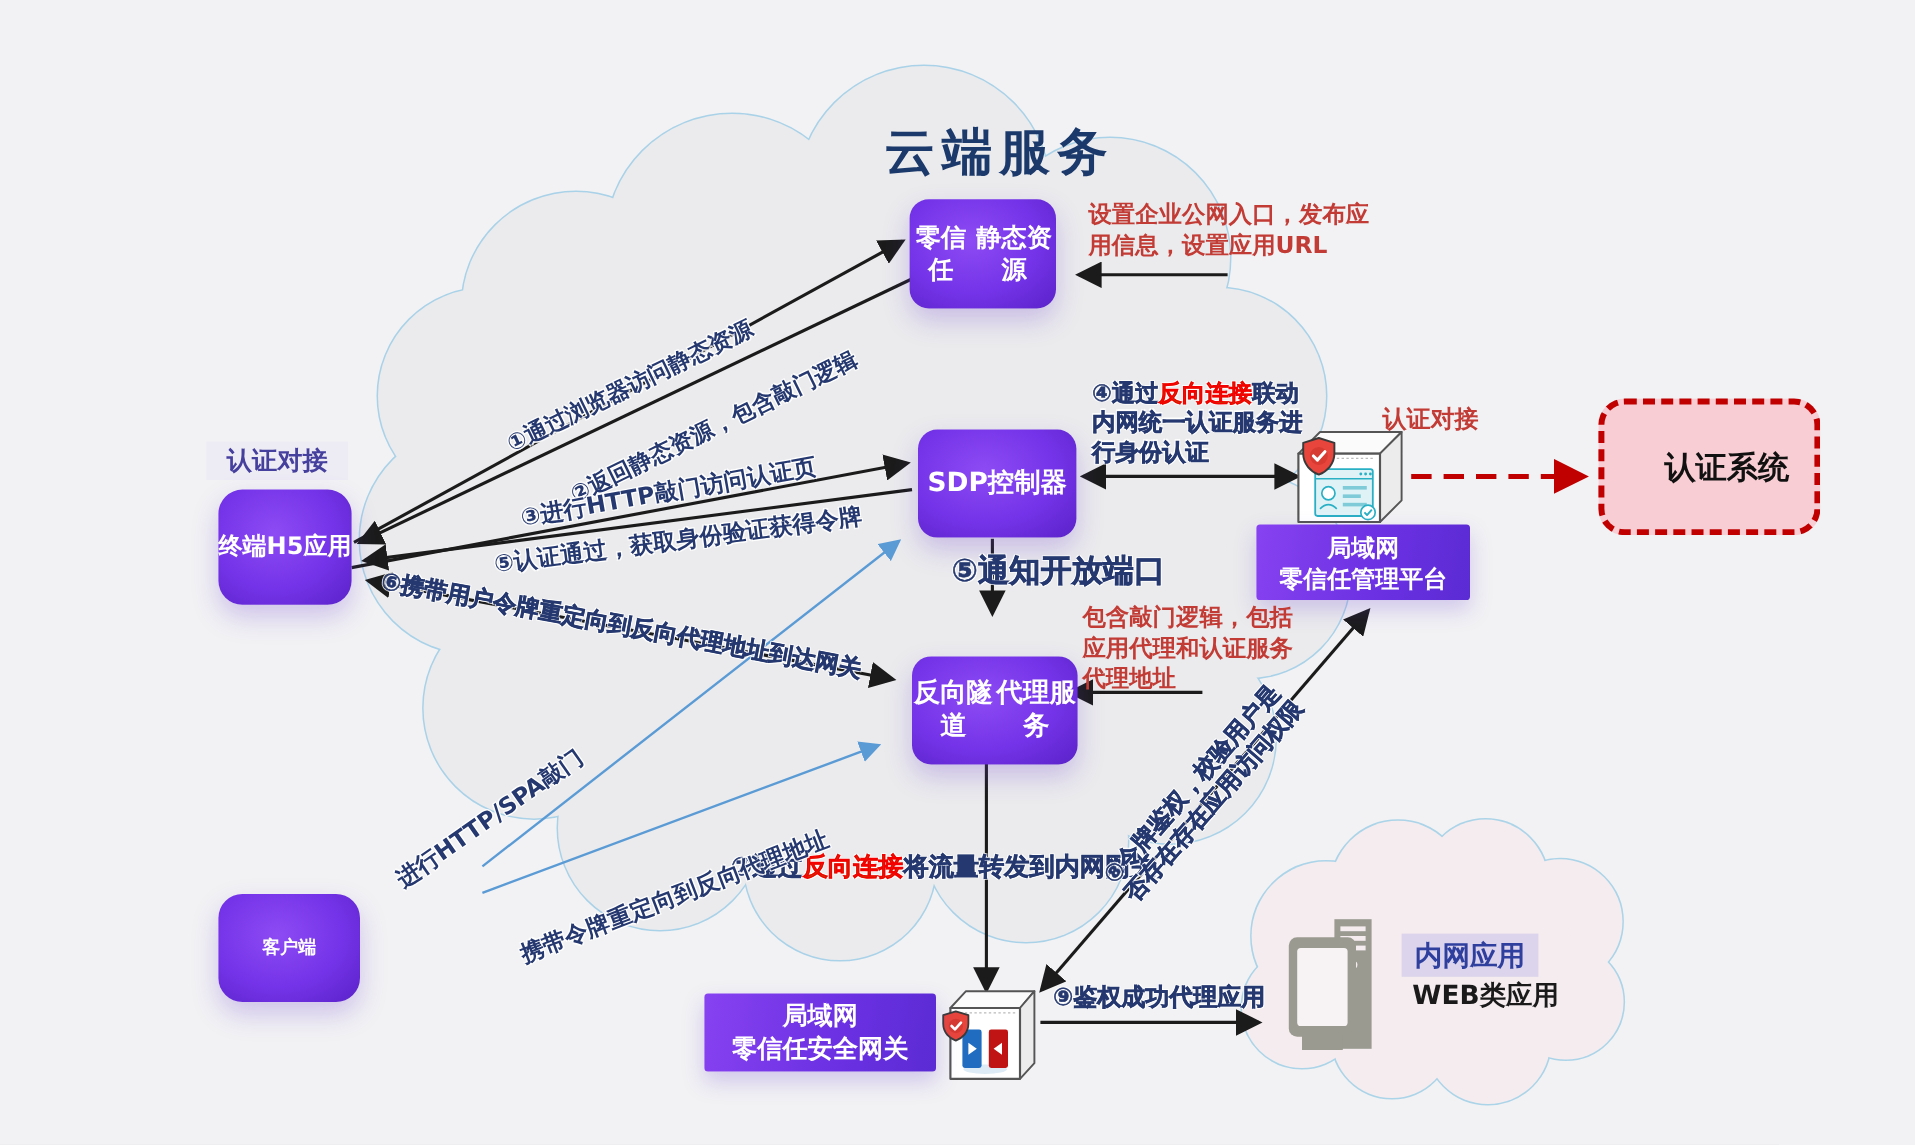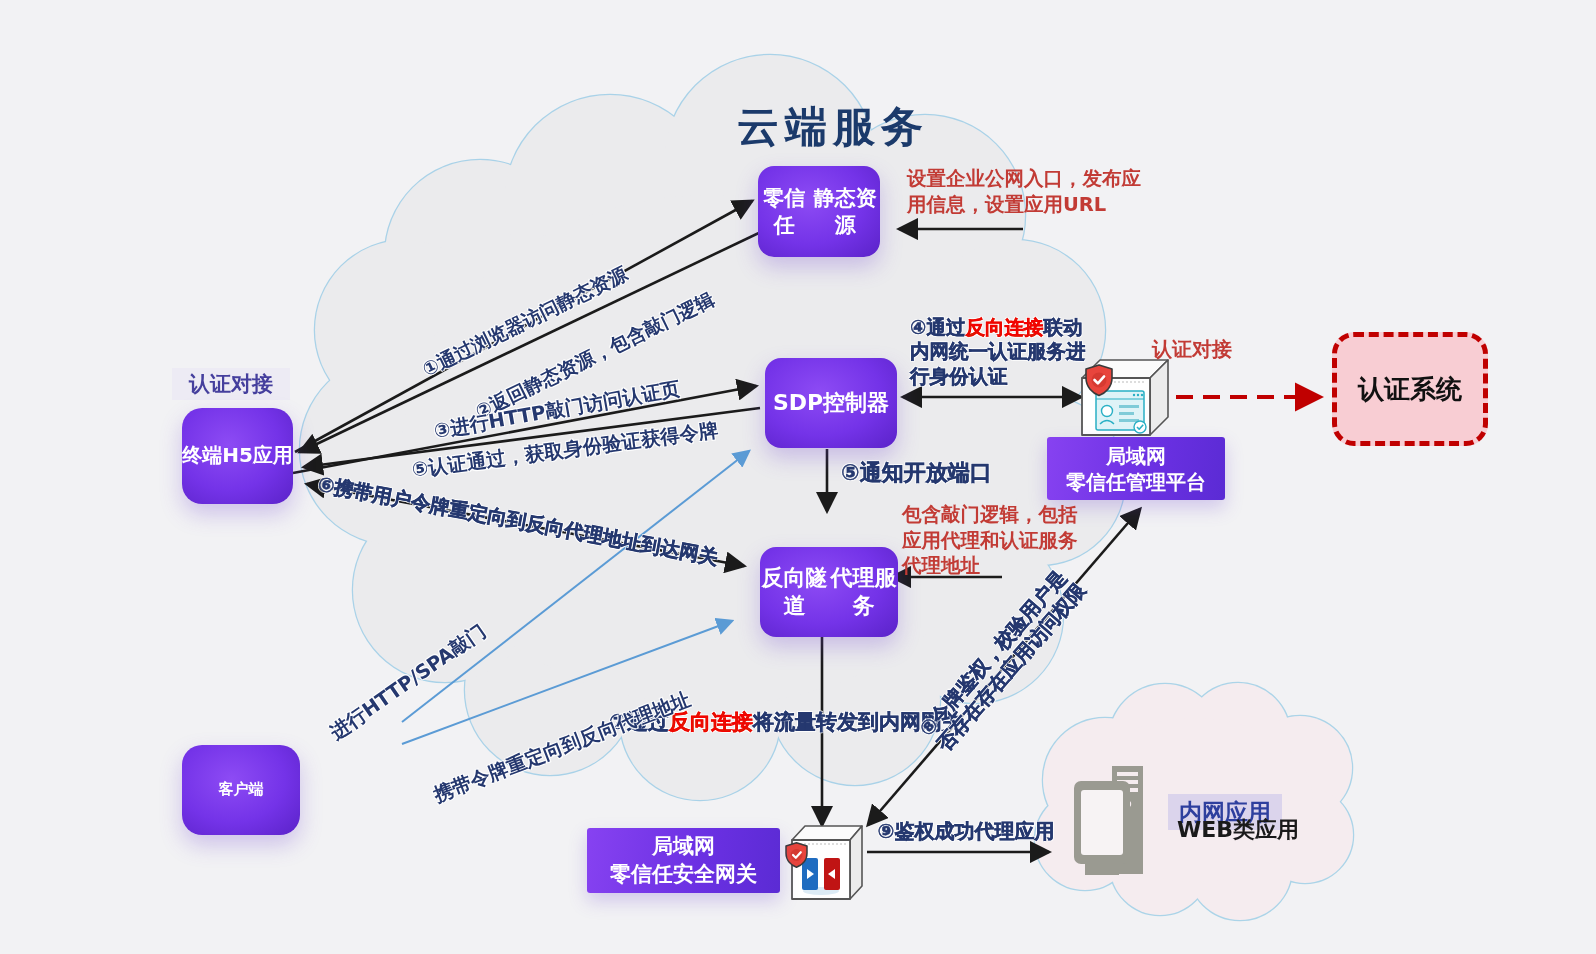--- a/index.html
+++ b/index.html
@@ -213,25 +213,25 @@
   <div class="rectbox" style="left:1047px;top:437px;width:178px;height:63px;font-size:20px;">
     <span>局域网</span>
     <span>零信任管理平台</span>
   </div>
 
   <div class="rectbox" style="left:587px;top:828px;width:193px;height:65px;font-size:21px;">
     <span>局域网</span>
     <span>零信任安全网关</span>
   </div>
 
-  <div class="authbox" style="left:1332px;top:332px;width:146px;height:104px;font-size:26px;">
+  <div class="authbox" style="left:1332px;top:332px;width:146px;height:104px;font-size:26px;padding-left:29px;">
     <span>认证系统</span>
   </div>
 
-  <div class="tag" style="left:1168px;top:778px;width:114px;height:36px;background:#dbd4ec;color:#2e3f9e;font-size:23px;margin-top:16px;">
+  <div class="tag" style="left:1168px;top:778px;width:114px;height:36px;background:#dbd4ec;color:#2e3f9e;font-size:23px;">
     <span>内网应用</span>
   </div>
   <div class="weblbl ctr" style="left:1238px;top:830px;font-size:22px;">WEB类应用</div>
 
   <div class="lbl-red" style="left:907px;top:166px;width:250px;font-size:19.5px;">设置企业公网入口，发布应用信息，设置应用URL</div>
 
   <div class="lbl-red ctr" style="left:1192px;top:349px;font-size:20px;white-space:nowrap;">认证对接</div>
 
   <div class="lbl-red" style="left:902px;top:502px;width:182px;font-size:19.5px;">包含敲门逻辑，包括应用代理和认证服务代理地址</div>
 
@@ -242,21 +242,21 @@
   <div class="lbl ctr" style="left:557px;top:410px;font-size:19.5px;transform:translate(-50%,-50%) rotate(-10deg);">③进行HTTP敲门访问认证页</div>
 
   <div class="lbl ctr" style="left:565px;top:450px;font-size:19.5px;transform:translate(-50%,-50%) rotate(-7.5deg);">⑤认证通过，获取身份验证获得令牌</div>
 
   <div class="lbl ctr heavy" style="left:518px;top:521px;font-size:19.5px;transform:translate(-50%,-50%) rotate(10.5deg);">⑥携带用户令牌重定向到反向代理地址到达网关</div>
 
   <div class="lbl heavy" style="left:910px;top:316px;width:186px;font-size:19.5px;white-space:normal;word-break:break-all;line-height:1.25;">
     <span>④通过</span><span class="red-em" style="-webkit-text-stroke:.5px #f40000;">反向连接</span><span>联动内网统一认证服务进行身份认证</span>
   </div>
 
-  <div class="lbl heavy" style="left:841px;top:458px;font-size:22px;">⑤通知开放端口</div>
+  <div class="lbl heavy" style="left:793px;top:458px;font-size:26px;">⑤通知开放端口</div>
 
   <div class="lbl ctr heavy" style="left:786px;top:722px;font-size:21px;">
     <span>⑦通过</span><span class="red-em" style="-webkit-text-stroke:.5px #f40000;">反向连接</span><span>将流量转发到内网网关</span>
   </div>
 
   <div class="lbl ctr heavy" style="left:1003px;top:660px;font-size:19.5px;line-height:1.2;transform:translate(-50%,-50%) rotate(-49deg);text-align:left;">
     <span style="display:block;">⑧令牌鉴权，校验用户是</span>
     <span style="display:block;">否存在存在应用访问权限</span>
   </div>
 

